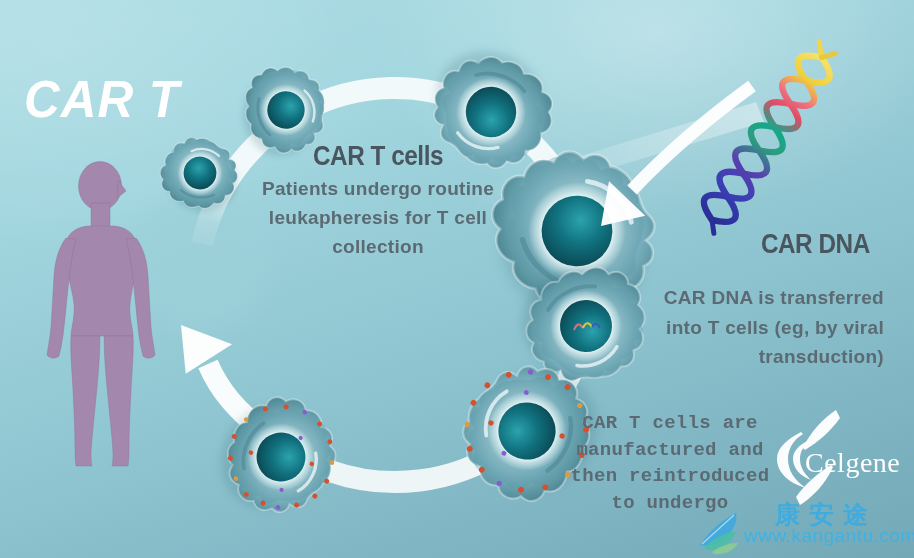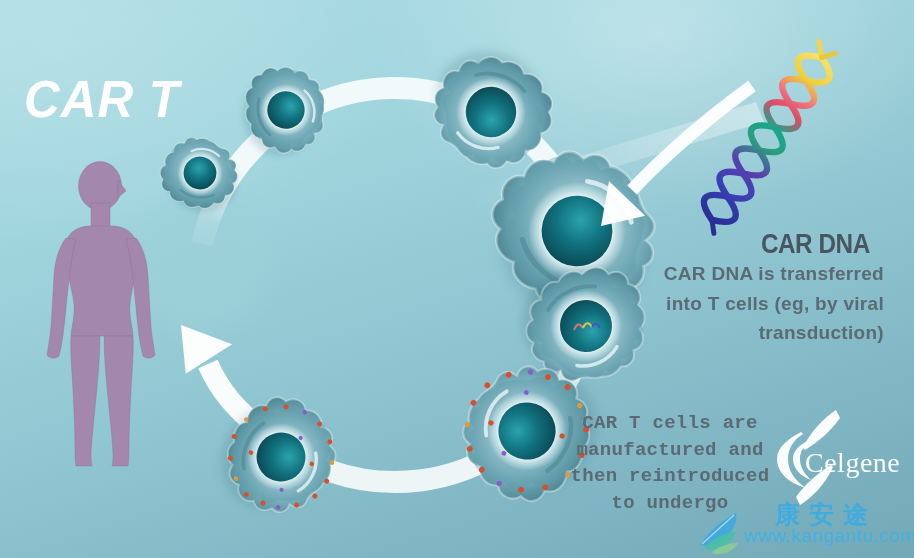--- a/index.html
+++ b/index.html
@@ -30,21 +30,21 @@
   }
   .block .body{display:block;}
   .block .ln{
     display:block;font-weight:700;font-size:19px;
     color:#5b6a73;letter-spacing:.3px;
   }
   .b-collect{left:236px;top:141px;width:284px;}
   .b-collect .body{margin-top:3px;}
   .b-collect .ln{line-height:29px;}
   .b-transduce{left:600px;top:229px;width:284px;text-align:right;}
-  .b-transduce .body{margin-top:0;}
+  .b-transduce .body{margin-top:24px;}
   .b-transduce .ln{line-height:29.5px;}
   .b-reinfuse{left:568px;top:410px;width:204px;}
   .b-reinfuse .ln{line-height:26.5px;font-family:Liberation Mono, monospace;}
   .celgene-text{
     left:805px;top:449px;
     font-family:"Liberation Serif",serif;
     font-size:28px;line-height:1;color:#ffffff;letter-spacing:.5px;
   }
   .wm-name{
     left:775px;top:501px;
@@ -221,20 +221,28 @@
     <g>
       <path d="M700 545 C708 533 720 521 736 513 C738 520 734 531 724 539 C716 545 706 547 700 545 Z" fill="#3fa9de" opacity=".9"></path>
       <path d="M702 544 C714 533 724 524 734 515" stroke="#bfe6f6" stroke-width="1.2" fill="none" opacity=".8"></path>
       <path d="M704 548 C712 539 724 533 736 531 C734 539 727 546 717 549 C711 551 706 550 704 548 Z" fill="#49bfa5" opacity=".85"></path>
       <path d="M712 552 C720 546 730 543 738 543 C735 549 728 553 720 554 C716 555 713 554 712 552 Z" fill="#8fd08f" opacity=".8"></path>
     </g>
   </svg>
 
   <div class="txt title">CAR T</div>
 
+  <div class="block b-collect">
+    <span class="h">CAR T cells</span>
+    <span class="body">
+      <span class="ln">Patients undergo routine</span>
+      <span class="ln">leukapheresis for T cell</span>
+      <span class="ln">collection</span>
+    </span>
+  </div>
 
   <div class="block b-transduce">
     <span class="h">CAR DNA</span>
     <span class="body">
       <span class="ln">CAR DNA is transferred</span>
       <span class="ln">into T cells (eg, by viral</span>
       <span class="ln">transduction)</span>
     </span>
   </div>
 

